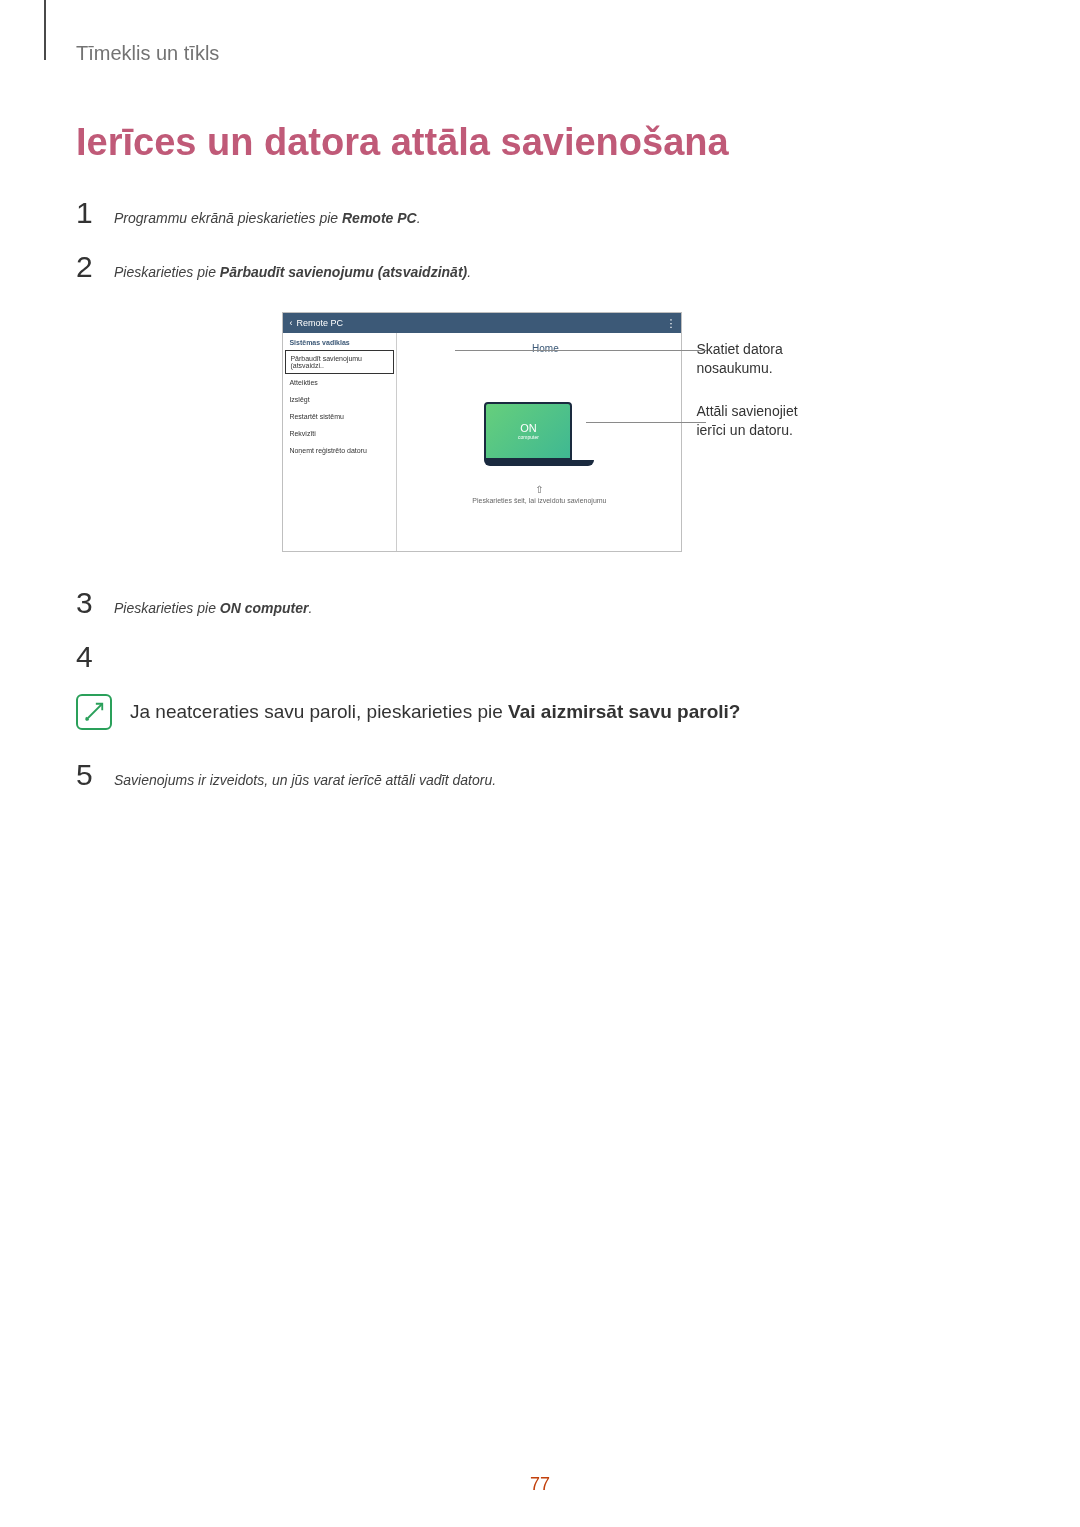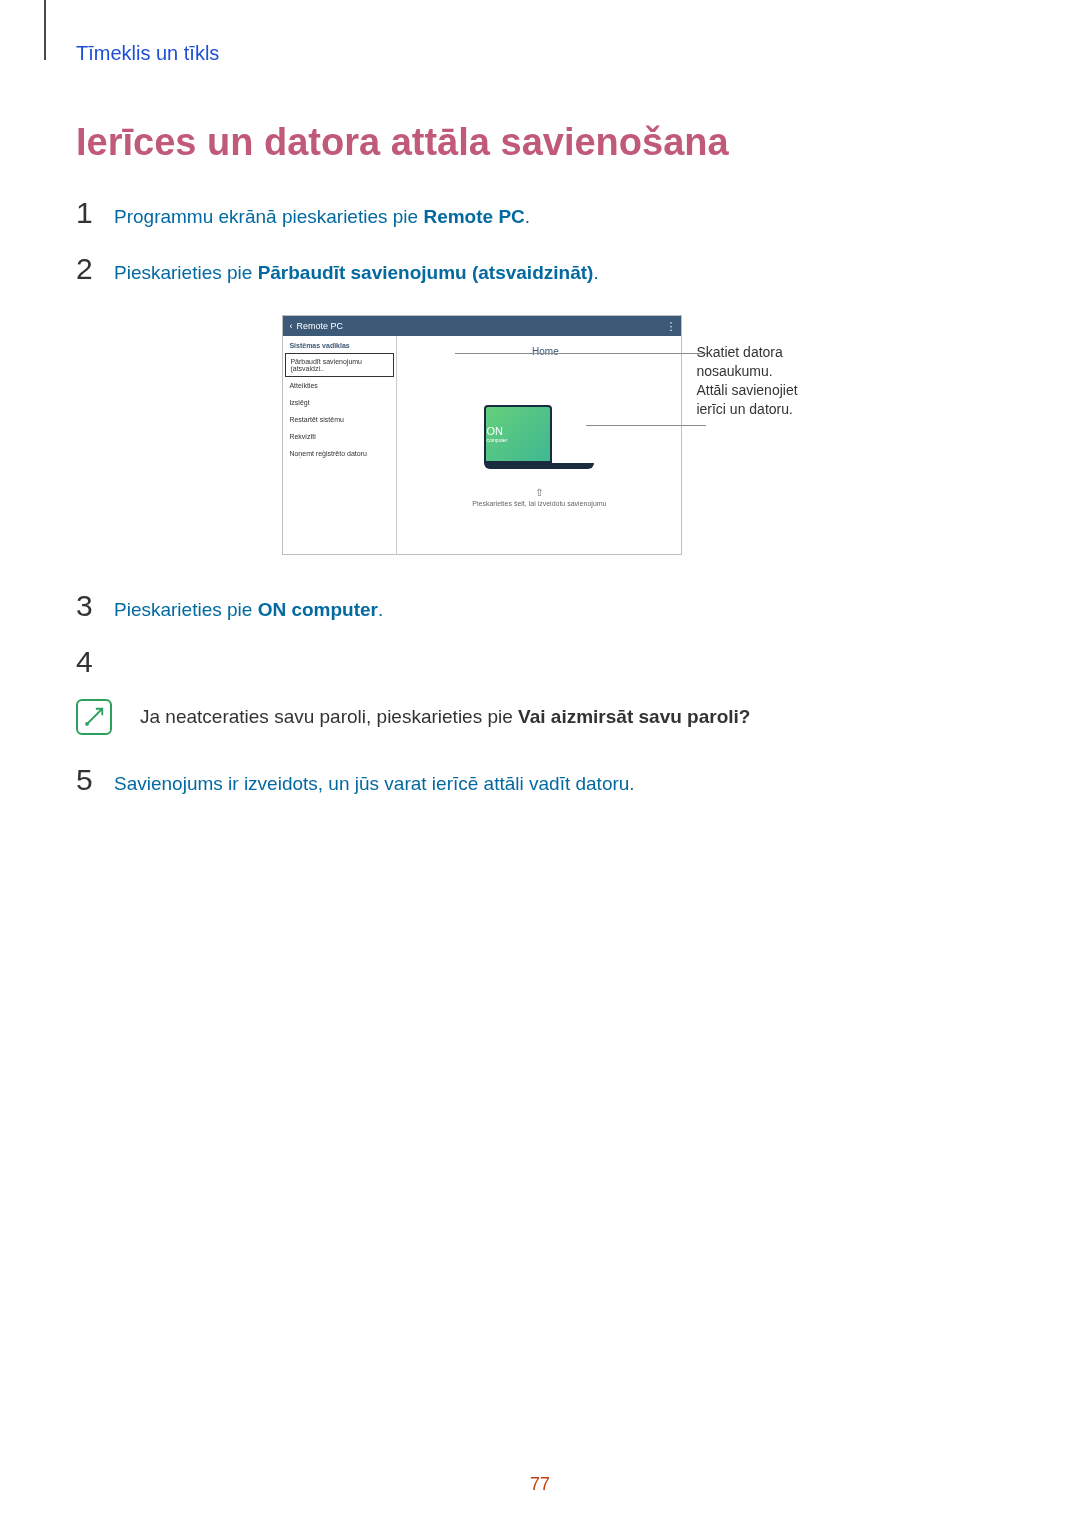--- a/index.html
+++ b/index.html
@@ -16,44 +16,45 @@
     top: 0;
     width: 2px;
     height: 60px;
     background: #4a4a4a;
   }
   .content {
     padding: 42px 76px 0 76px;
   }
   .breadcrumb {
     font-size: 20px;
-    color: #1d4ed8;
+    color: #737373;
     margin-bottom: 56px;
   }
   h2.heading {
     font-size: 38px;
     font-weight: bold;
     color: #c05a78;
     margin-bottom: 32px;
   }
   .step {
     display: flex;
     align-items: baseline;
     margin-bottom: 20px;
     gap: 14px;
   }
   .step-num {
     font-size: 30px;
     color: #333;
     min-width: 24px;
   }
   .step-text {
-    font-size: 19px;
-    color: #0369a1;
+    font-size: 14px;
+    color: #404040;
     line-height: 1.5;
+    font-style: italic;
   }
   .step-text b { font-weight: bold; }
   .shot-area {
     display: flex;
     justify-content: center;
     margin: 28px 0 34px 0;
     position: relative;
   }
   .shot-wrap {
     display: flex;
@@ -120,27 +121,28 @@
     text-align: center;
   }
   .laptop-zone {
     flex: 1;
     display: flex;
     flex-direction: column;
     align-items: center;
     justify-content: center;
   }
   .laptop-screen {
-    width: 68px;
+    width: 88px;
     height: 58px;
     background: linear-gradient(135deg, #66cf7c, #3fb892);
     border: 2px solid #1a2a3f;
     border-radius: 4px 4px 0 0;
     display: flex;
     flex-direction: column;
+    align-items: center;
     justify-content: center;
     color: #fff;
     font-size: 11px;
   }
   .laptop-screen .subon { font-size: 5px; }
   .laptop-base {
     width: 110px;
     height: 6px;
     background: #1a2a3f;
     border-radius: 0 0 6px 6px;
@@ -155,21 +157,21 @@
   .tap-hint .up-arrow { font-size: 10px; }
   .tap-hint .hint-text { font-size: 7px; margin-top: 2px; }
   .callouts {
     display: flex;
     flex-direction: column;
     font-size: 14px;
     color: #333;
     line-height: 1.35;
   }
   .callout-top { margin-top: 28px; }
-  .callout-bot { }
+  .callout-bot { margin-top: 24px; }
   .conn-line {
     height: 1px;
     background: #8a8a8a;
   }
   .conn-wrap {
     position: relative;
   }
   .conn1 {
     position: absolute;
     top: 38px;
@@ -178,21 +180,21 @@
   }
   .conn2 {
     position: absolute;
     top: 110px;
     left: -110px;
     width: 120px;
   }
   .note-row {
     display: flex;
     align-items: flex-start;
-    gap: 28px;
+    gap: 18px;
     margin: 10px 0 28px 0;
   }
   .note-icon {
     width: 36px;
     height: 36px;
     border: 2px solid #2aa05a;
     border-radius: 6px;
     display: flex;
     align-items: center;
     justify-content: center;

